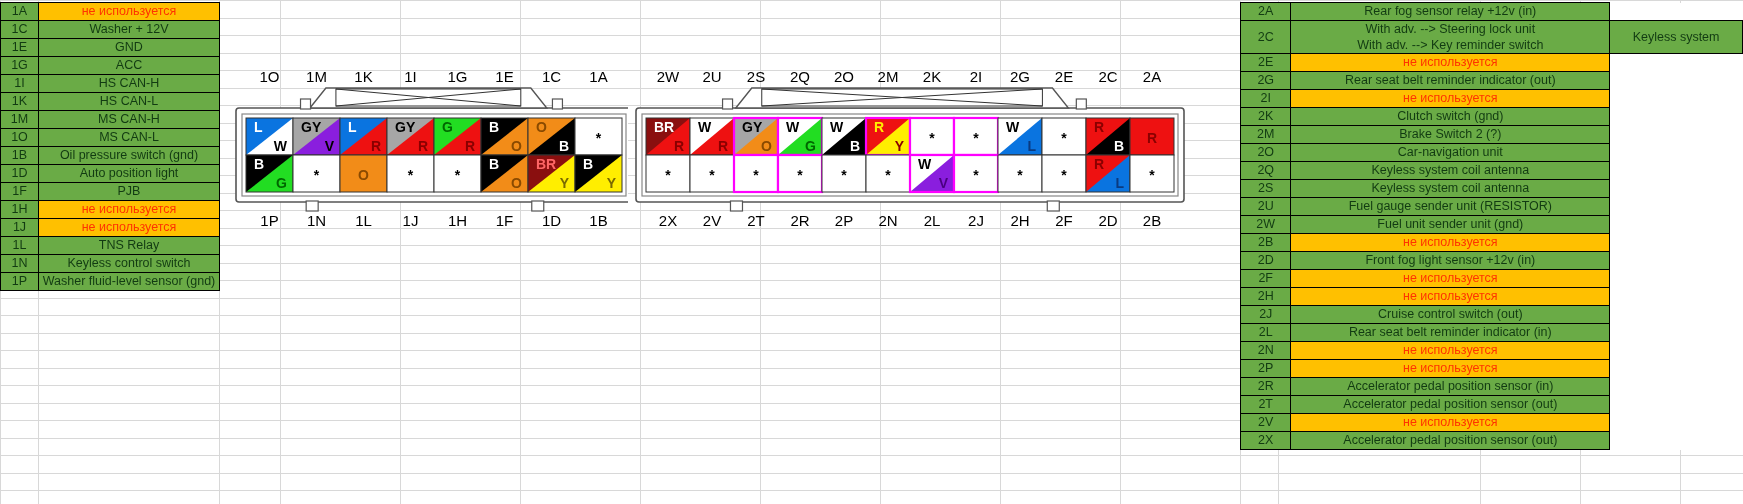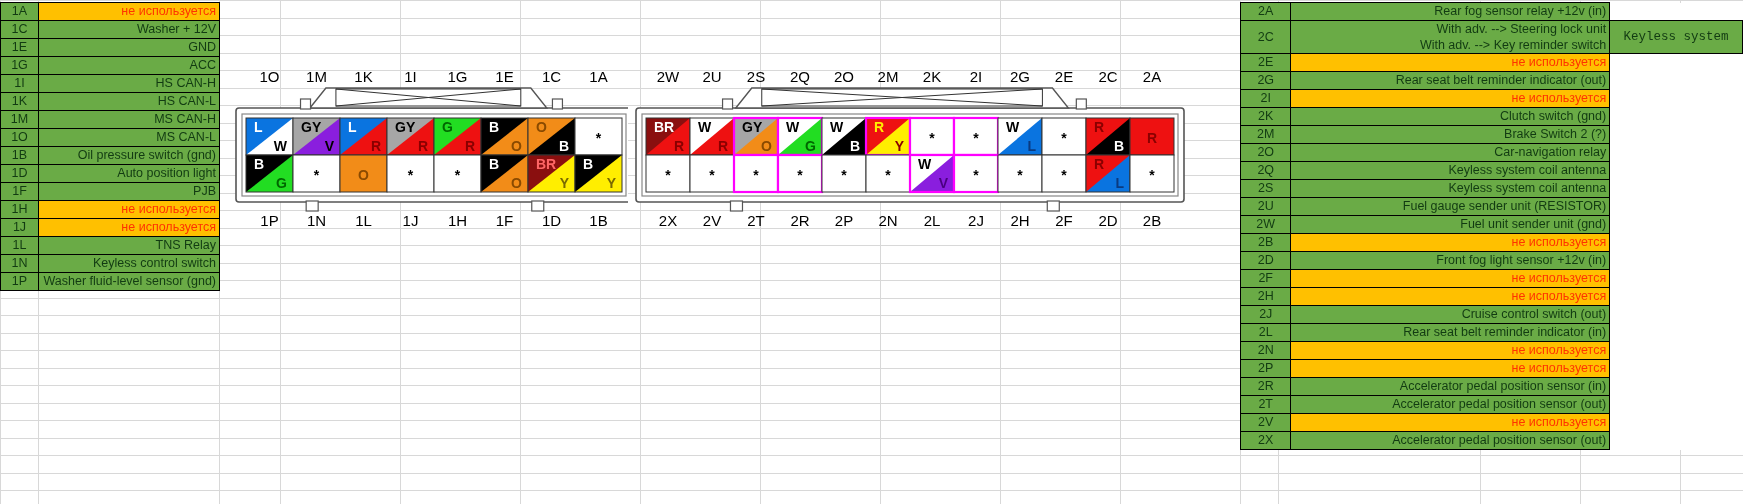--- a/index.html
+++ b/index.html
@@ -20,23 +20,23 @@
     font-size:12.5px;
     color:#123b12;
     background:#6aab46;
     height:17px;
     padding:0 3px;
     line-height:17px;
     white-space:nowrap;
     overflow:hidden;
   }
   .pin-table td.code{text-align:center;font-size:12.5px;}
-  .pin-table td.desc{text-align:right;}
+  .pin-table td.desc{text-align:center;}
   .pin-table td.unused{background:#ffc000;color:#ff3300;font-size:12.5px;}
-  .pin-table td.group{background:#6aab46;text-align:center;font-size:12.5px;font-family:Liberation Mono, monospace;}
+  .pin-table td.group{background:#6aab46;text-align:center;font-size:12.5px;}
   .pin-table td.blank{background:#ffffff;border:none;}
   .two-line{line-height:16px;height:32px;white-space:normal;}
   .two-line span{display:block;height:16px;line-height:16px;}
 
   
   .conn{position:absolute;z-index:3;}
   .conn svg{display:block;}
 
   .lbl{font-family:"Liberation Sans",sans-serif;font-size:15px;fill:#000;text-anchor:middle;}
   .wt{font-family:"Liberation Sans",sans-serif;font-size:14px;font-weight:bold;}
@@ -205,21 +205,21 @@
         <td class="desc">Clutch switch (gnd)</td>
         <td class="blank"></td>
       </tr>
       <tr>
         <td class="code">2M</td>
         <td class="desc">Brake Switch 2 (?)</td>
         <td class="blank"></td>
       </tr>
       <tr>
         <td class="code">2O</td>
-        <td class="desc">Car-navigation relay</td>
+        <td class="desc">Car-navigation unit</td>
         <td class="blank"></td>
       </tr>
       <tr>
         <td class="code">2Q</td>
         <td class="desc">Keyless system coil antenna</td>
         <td class="blank"></td>
       </tr>
       <tr>
         <td class="code">2S</td>
         <td class="desc">Keyless system coil antenna</td>

